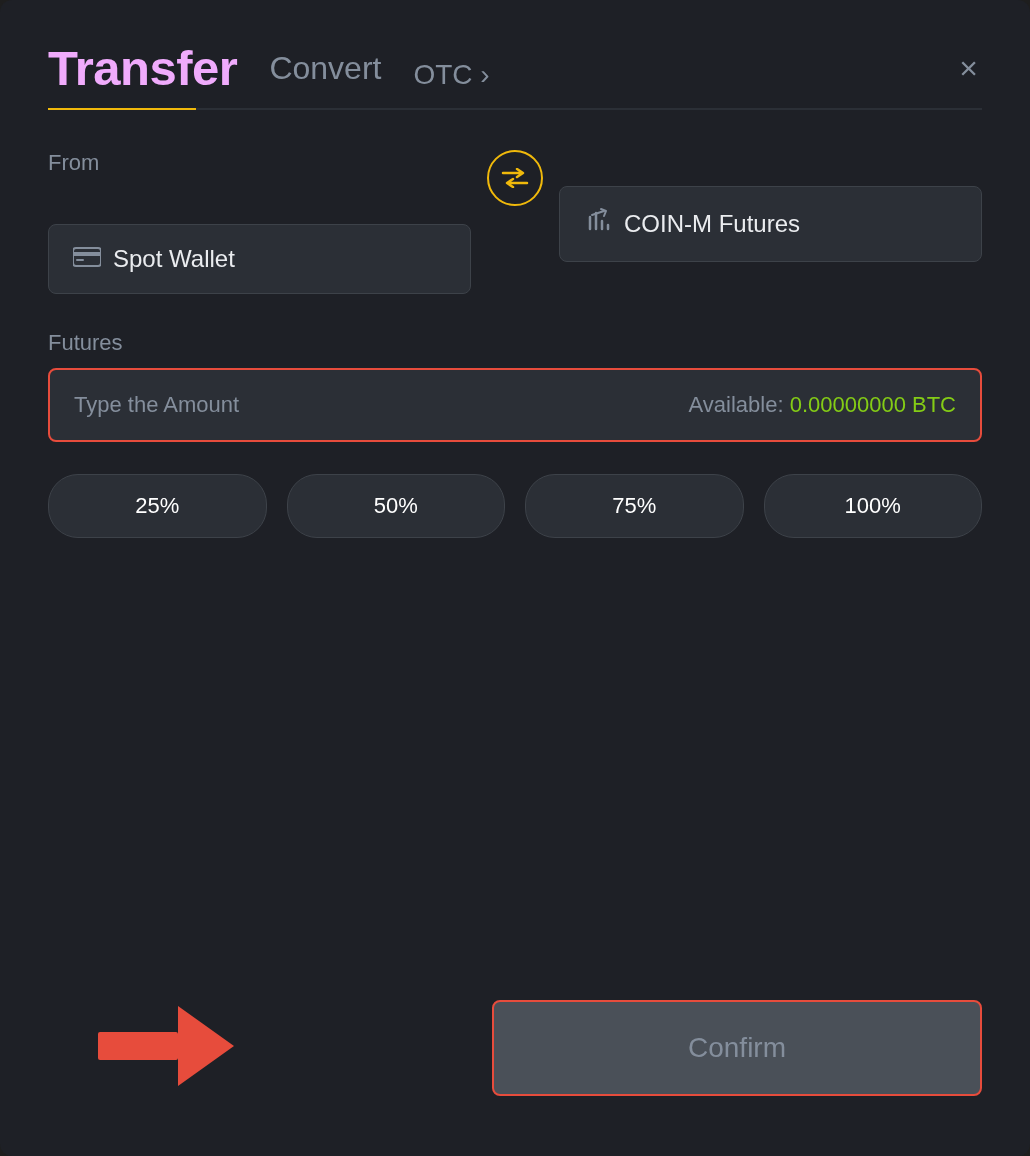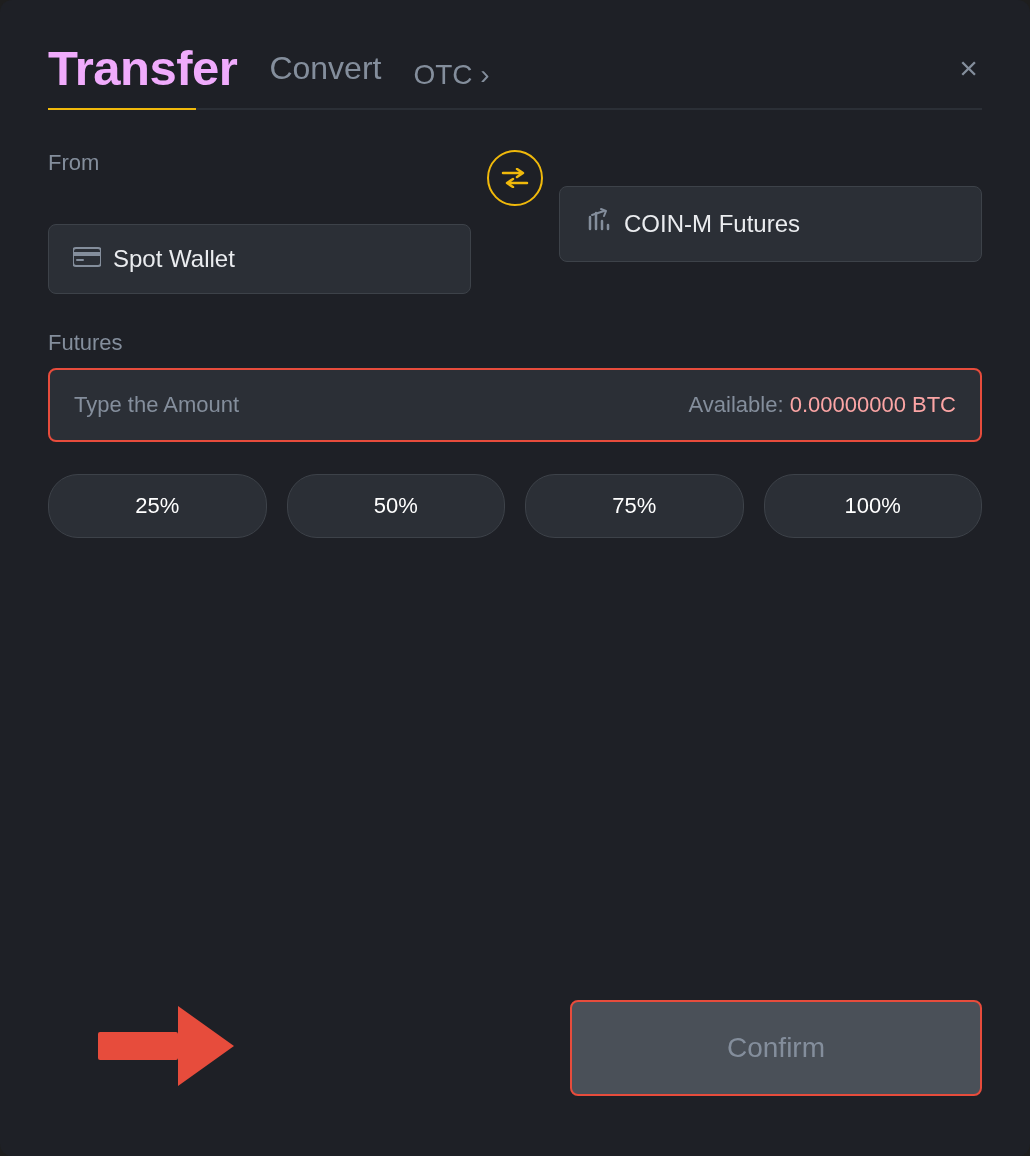--- a/index.html
+++ b/index.html
@@ -230,21 +230,21 @@
       font-size: 22px;
       color: #848e9c;
     }
 
     .available-text {
       font-size: 22px;
       color: #848e9c;
     }
 
     .available-amount {
-      color: #fca5a5;
+      color: #84cc16;
     }
 
     
     .pct-buttons {
       display: flex;
       gap: 20px;
       margin-bottom: 60px;
     }
 
     .pct-btn {
@@ -299,21 +299,21 @@
 
     .confirm-btn {
       background: #4a5058;
       border: 2px solid #e74c3c;
       border-radius: 8px;
       color: #848e9c;
       font-size: 28px;
       font-weight: 500;
       padding: 30px 0;
       cursor: pointer;
-      width: 412px;
+      width: 490px;
       text-align: center;
     }
 
     .section-label-row {
       display: flex;
       flex-direction: column;
     }
   </style>
 </head>
 <body>

